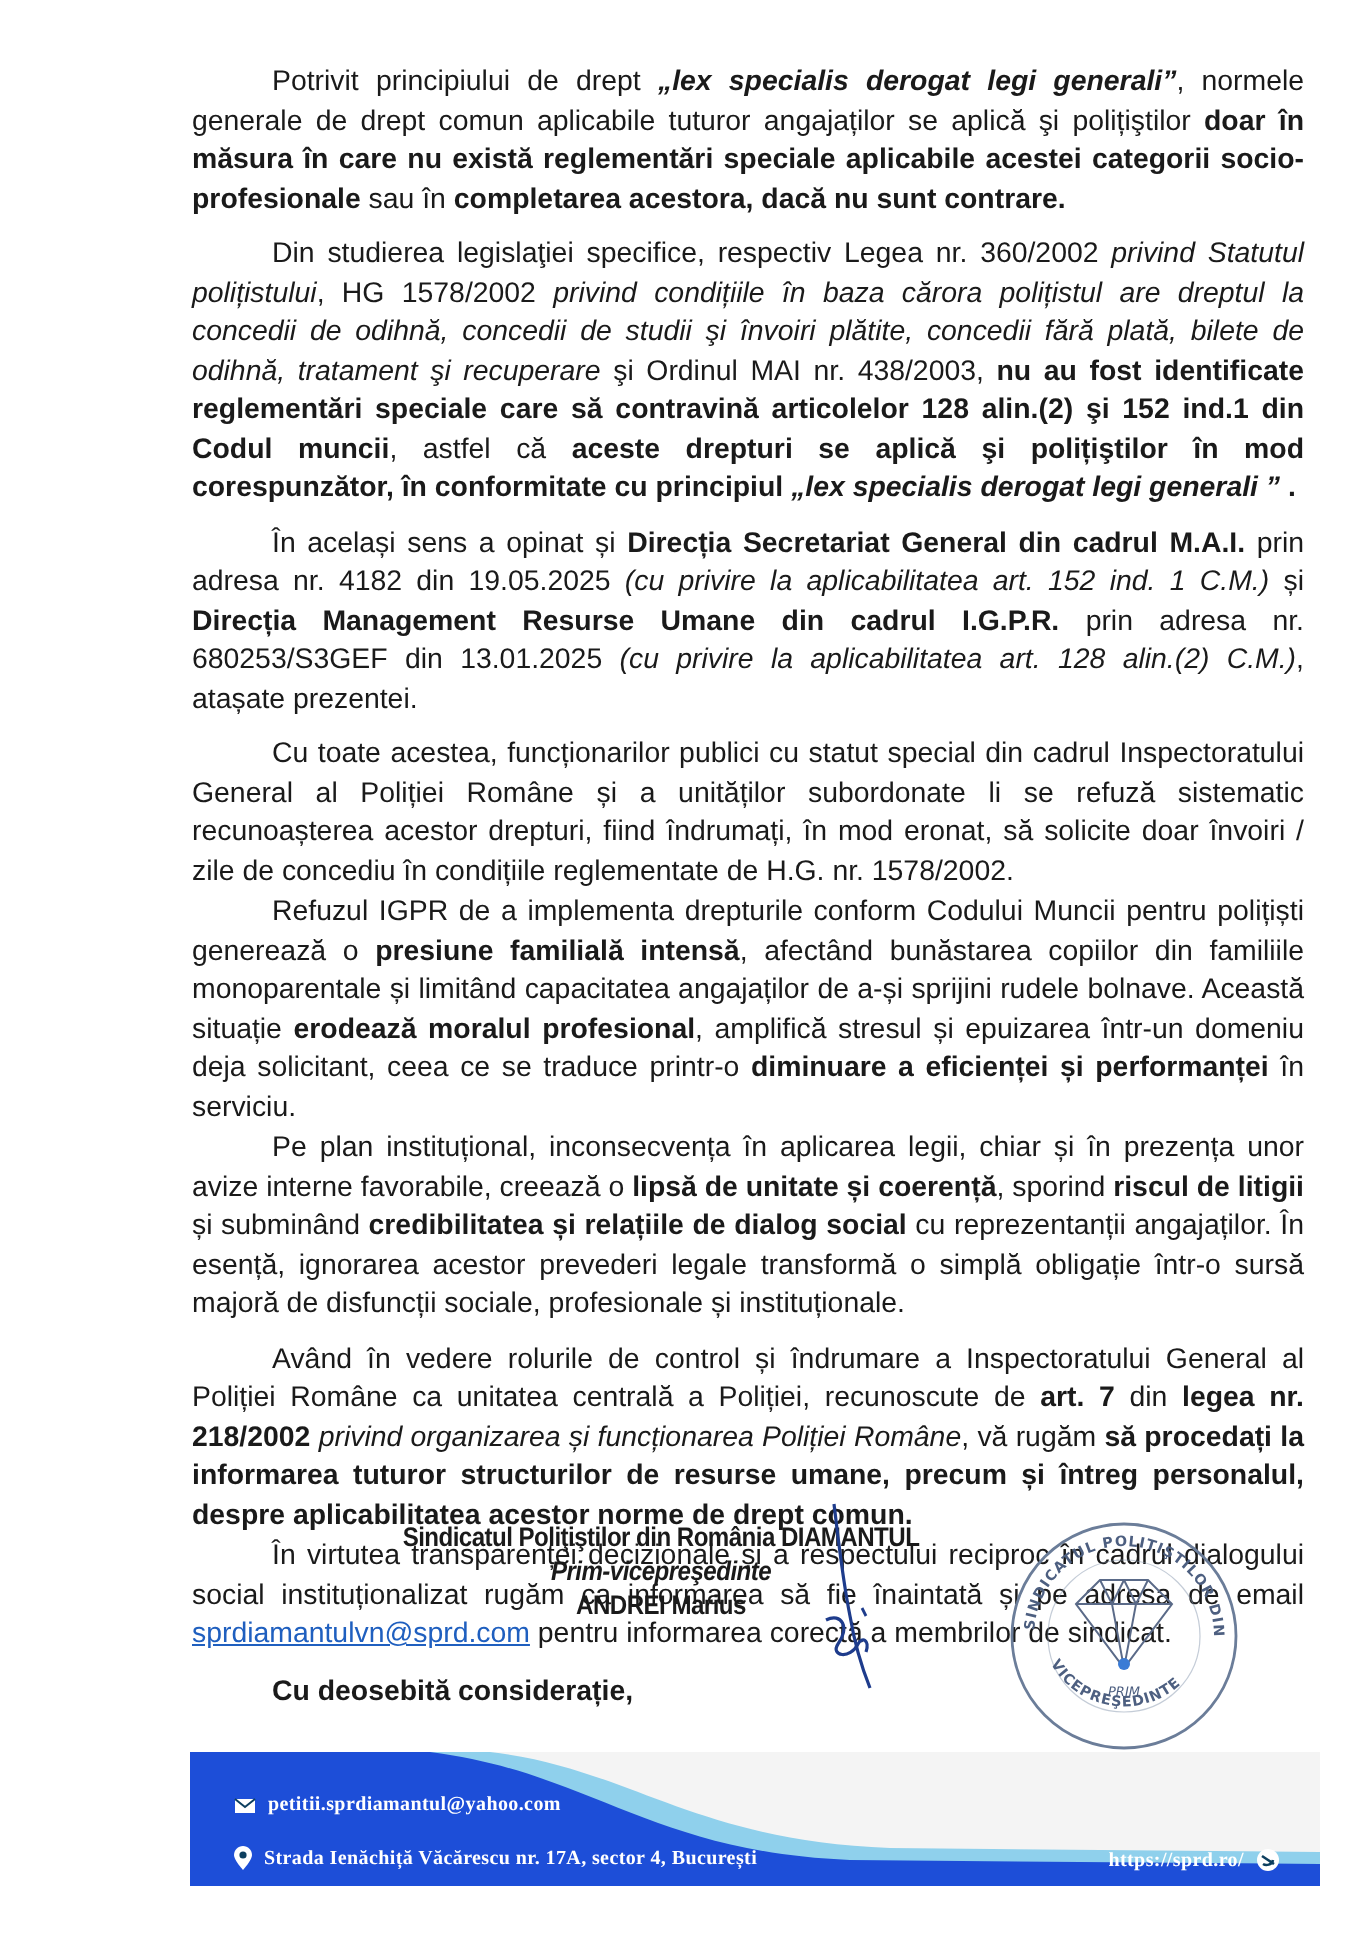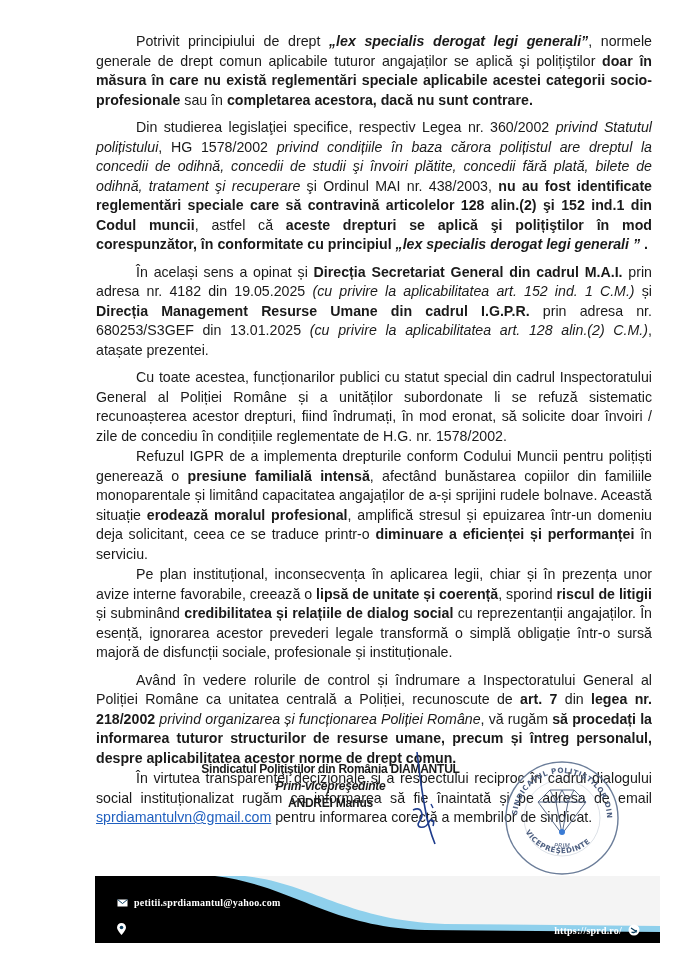--- a/index.html
+++ b/index.html
@@ -12,41 +12,42 @@
   b { font-weight: 700; margin-top: 27px; }
   i { font-style: italic; }
   a.email { color: #1f5fbf; text-decoration: underline; }
   .closing { font-size: 14.2px; font-weight: 700; margin: 10px 0 0 40px; }
   .sig { position: absolute; left: 200px; top: 760px; width: 290px; text-align: center;
          font-family: "Liberation Sans", sans-serif; font-size: 13.4px; font-weight: 700; line-height: 17px;
          letter-spacing: -0.3px; transform: scaleX(0.9); transform-origin: left top; }
   .sig .role { font-style: italic; }
   .signature-scribble { position: absolute; left: 395px; top: 748px; }
   .stamp { position: absolute; left: 502px; top: 758px; }
-  .footer { position: absolute; left: 95px; top: 876px; width: 565px; height: 67px; overflow: hidden; background: #000000; }
+  .footer { position: absolute; left: 95px; top: 876px; width: 565px; height: 67px; overflow: hidden; background: #1d4ed8; }
   .footer svg.wave { position: absolute; left: 0; top: 0; }
   .f-line { position: absolute; color: #ffffff; font-family: "Liberation Serif", serif; font-weight: 700;
             font-size: 10px; letter-spacing: 0.2px; display: flex; align-items: center; gap: 6px; }
   .f-email { left: 22px; top: 21px; }
   .f-addr { left: 22px; top: 47px; }
   .f-web { right: 20px; top: 48px; align-items: center; }
   .icon-svg { display: inline-block; }
 </style>
 </head>
 <body>
 
 <div class="page" id="letter-body">
     <p class="p"><span class="ind"></span><span>Potrivit principiului de drept </span><b style="font-style: italic;">„lex specialis derogat legi generali”</b><span>, normele generale de drept comun aplicabile tuturor angajaților se aplică şi polițiştilor </span><b>doar în măsura în care nu există reglementări speciale aplicabile acestei categorii socio-profesionale</b><span> sau în </span><b>completarea acestora, dacă nu sunt contrare.</b></p>
     <p class="p"><span class="ind"></span><span>Din studierea legislaţiei specifice, respectiv Legea nr. 360/2002 </span><i>privind Statutul polițistului</i><span>, HG 1578/2002 </span><i>privind condițiile în baza cărora polițistul are dreptul la concedii de odihnă, concedii de studii şi învoiri plătite, concedii fără plată, bilete de odihnă, tratament şi recuperare</i><span> şi Ordinul MAI nr. 438/2003, </span><b>nu au fost identificate reglementări speciale care să contravină articolelor 128 alin.(2) şi 152 ind.1 din Codul muncii</b><span>, astfel că </span><b>aceste drepturi se aplică şi polițiştilor în mod corespunzător, în conformitate cu principiul </b><b style="font-style: italic;">„lex specialis derogat legi generali ”</b><b> .</b></p>
     <p class="p"><span class="ind"></span><span>În același sens a opinat și </span><b>Direcția Secretariat General din cadrul M.A.I.</b><span> prin adresa nr. 4182 din 19.05.2025 </span><i>(cu privire la aplicabilitatea art. 152 ind. 1 C.M.)</i><span> și </span><b>Direcția Management Resurse Umane din cadrul I.G.P.R.</b><span> prin adresa nr. 680253/S3GEF din 13.01.2025 </span><i>(cu privire la aplicabilitatea art. 128 alin.(2) C.M.)</i><span>, atașate prezentei.</span></p>
     <p class="p tight"><span class="ind"></span><span>Cu toate acestea, funcționarilor publici cu statut special din cadrul Inspectoratului General al Poliției Române și a unităților subordonate li se refuză sistematic recunoașterea acestor drepturi, fiind îndrumați, în mod eronat, să solicite doar învoiri / zile de concediu în condițiile reglementate de H.G. nr. 1578/2002.</span></p>
     <p class="p tight"><span class="ind"></span><span>Refuzul IGPR de a implementa drepturile conform Codului Muncii pentru polițiști generează o </span><b>presiune familială intensă</b><span>, afectând bunăstarea copiilor din familiile monoparentale și limitând capacitatea angajaților de a-și sprijini rudele bolnave. Această situație </span><b>erodează moralul profesional</b><span>, amplifică stresul și epuizarea într-un domeniu deja solicitant, ceea ce se traduce printr-o </span><b>diminuare a eficienței și performanței</b><span> în serviciu.</span></p>
     <p class="p"><span class="ind"></span><span>Pe plan instituțional, inconsecvența în aplicarea legii, chiar și în prezența unor avize interne favorabile, creează o </span><b>lipsă de unitate și coerență</b><span>, sporind </span><b>riscul de litigii</b><span> și subminând </span><b>credibilitatea și relațiile de dialog social</b><span> cu reprezentanții angajaților. În esență, ignorarea acestor prevederi legale transformă o simplă obligație într-o sursă majoră de disfuncții sociale, profesionale și instituționale.</span></p>
     <p class="p tight"><span class="ind"></span><span>Având în vedere rolurile de control și îndrumare a Inspectoratului General al Poliției Române ca unitatea centrală a Poliției, recunoscute de </span><b>art. 7</b><span> din </span><b>legea nr. 218/2002</b><span> </span><i>privind organizarea și funcționarea Poliției Române</i><span>, vă rugăm </span><b>să procedați la informarea tuturor structurilor de resurse umane, precum și întreg personalul, despre aplicabilitatea acestor norme de drept comun.</b></p>
-    <p class="p"><span class="ind"></span><span>În virtutea transparenței decizionale și a respectului reciproc în cadrul dialogului social instituționalizat rugăm ca informarea să fie înaintată și pe adresa de email </span><a class="email">sprdiamantulvn@gmail.com</a><span> pentru informarea corectă a membrilor de sindicat.</span></p>
+    <p class="p"><span class="ind"></span><span>În virtutea transparenței decizionale și a respectului reciproc în cadrul dialogului social instituționalizat rugăm ca informarea să fie înaintată și pe adresa de email </span><a class="email">sprdiamantulvn@sprd.com</a><span> pentru informarea corectă a membrilor de sindicat.</span></p>
+    <div class="closing">Cu deosebită considerație,</div>
   </div>
 
 <div class="sig">
   <div>Sindicatul Poliţiştilor din România DIAMANTUL</div>
   <div class="role">Prim-vicepreşedinte</div>
   <div>ANDREI Marius</div>
 </div>
 
 <svg class="signature-scribble" width="60" height="100" viewBox="0 0 60 100">
   <path d="M22 4 C 24 20, 26 40, 30 60 C 32 72, 36 86, 40 96" stroke="#1e3c8c" stroke-width="1.6" fill="none"></path>
@@ -91,20 +92,21 @@
       <rect x="0.5" y="0.5" width="10" height="7" fill="#ffffff"></rect>
       <path d="M0.5 0.5 L5.5 4.5 L10.5 0.5" stroke="#0d3f5f" stroke-width="1" fill="none"></path>
     </svg>
     <span>petitii.sprdiamantul@yahoo.com</span>
   </div>
   <div class="f-line f-addr">
     <svg class="icon-svg" width="9" height="12" viewBox="0 0 9 12">
       <path d="M4.5 0 C 7 0, 9 2, 9 4.5 C 9 7, 4.5 12, 4.5 12 C 4.5 12, 0 7, 0 4.5 C 0 2, 2 0, 4.5 0 Z" fill="#ffffff"></path>
       <circle cx="4.5" cy="4.5" r="1.8" fill="#0d3f5f"></circle>
     </svg>
+    <span>Strada Ienăchiță Văcărescu nr. 17A, sector 4, București</span>
   </div>
   <div class="f-line f-web">
     <span>https://sprd.ro/</span>
     <svg class="icon-svg" width="12" height="12" viewBox="0 0 12 12">
       <circle cx="6" cy="6" r="5.5" fill="#ffffff"></circle>
       <path d="M3 4 L6 6 L9 8 M3.5 8 C 5 9, 8 8.5, 8.5 6" stroke="#0d3f5f" stroke-width="1.3" fill="none"></path>
     </svg>
   </div>
 </div>
 

